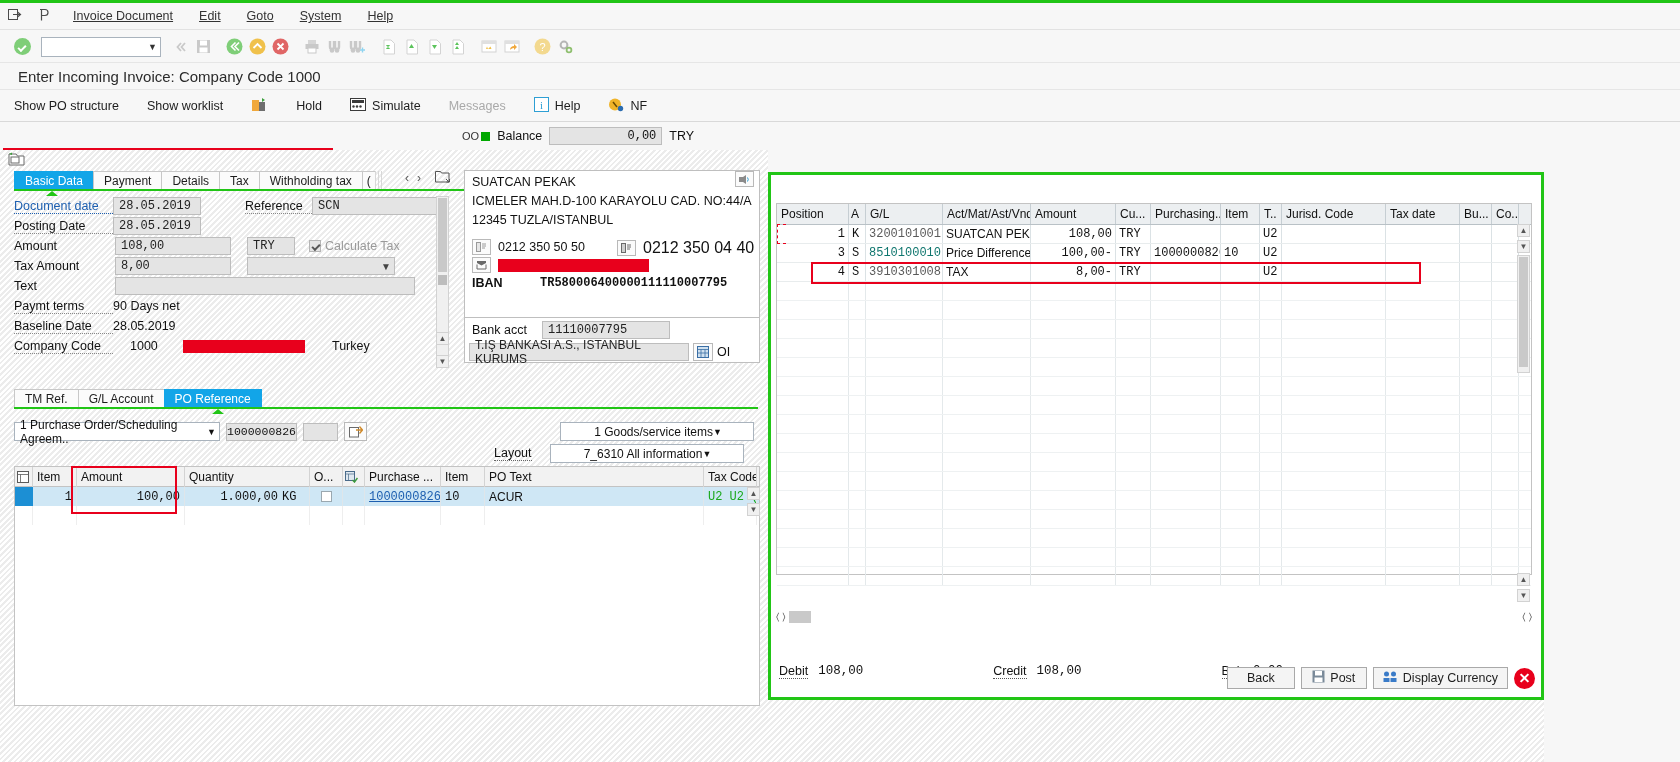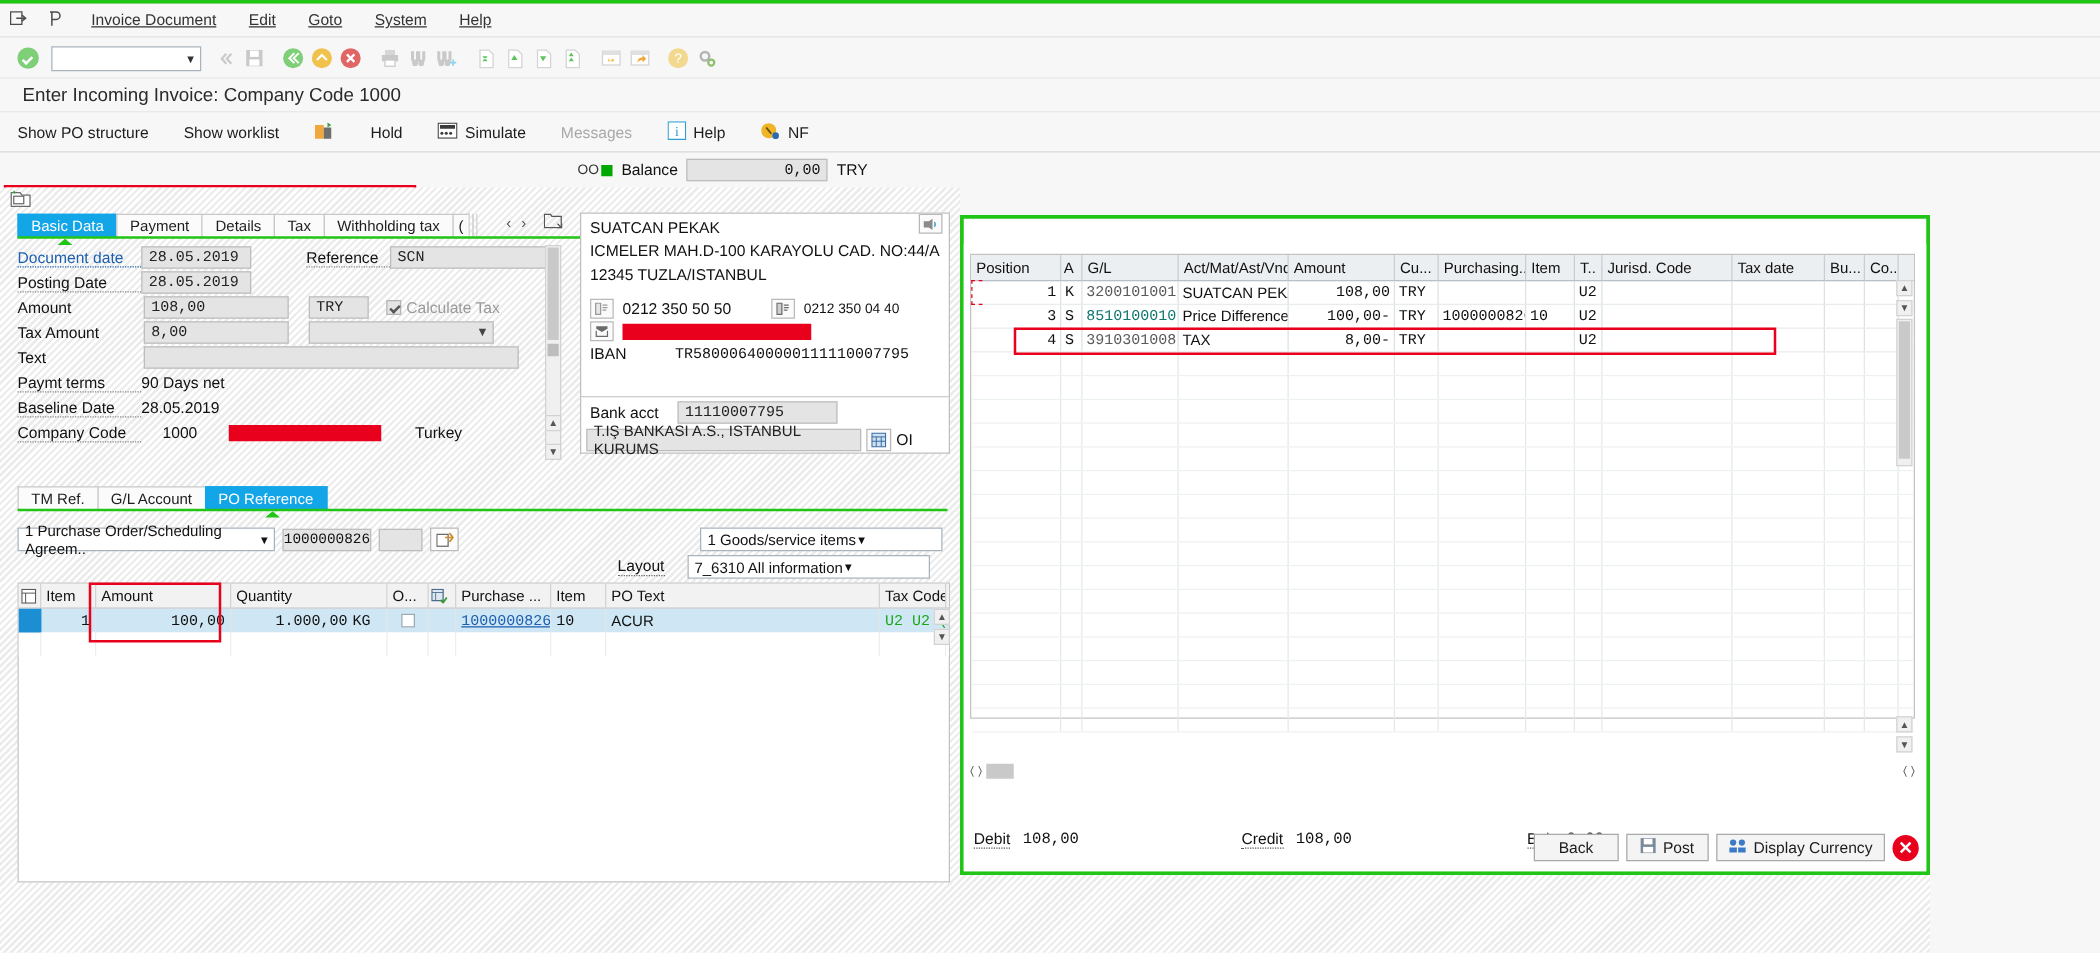--- a/index.html
+++ b/index.html
@@ -126,31 +126,31 @@
     justify-content:center; font-size:8px; color:#555; border:1px solid #d2d2d2; }
 
   
   .vendorbox { position:absolute; left:464px; top:20px; width:296px; height:148px;
     background:#fff; border:1px solid #bfbfbf; }
   .vendorhdr { height:18px; display:flex; align-items:center; padding-left:7px; font-size:12.5px;
     border-bottom:2px solid #21c516; background:#fff; }
   .vline { padding-left:7px; font-size:12.5px; line-height:19px; }
   .smallbtn { width:19px; height:16px; border:1px solid #b9b9b9; background:#fbfbfb;
     display:flex; align-items:center; justify-content:center; }
-  .ibanrow { display:flex; align-items:center; padding-left:7px; font-size:12.5px; gap:2px; }
+  .ibanrow { display:flex; align-items:center; padding-left:7px; font-size:12.5px; gap:2px;font-weight:bold; }
 
   
   .tabstrip2 { position:absolute; left:14px; top:238px; height:20px; display:flex; align-items:flex-end; }
   .greenbar2 { position:absolute; left:14px; top:257px; width:744px; height:2px; background:#21c516; }
   .greenarrow2 { position:absolute; left:212px; top:259px; width:0; height:0;
     border-left:6px solid transparent; border-right:6px solid transparent; border-bottom:5px solid #21c516; }
 
   .porow { position:absolute; left:14px; top:272px; width:744px; height:40px; }
   .posel { width:206px; height:19px; background:#fff; border:1px solid #a9b3bd; display:flex;
-    align-items:center; justify-content:flex-start; padding:0 3px 0 5px; font-size:12px; }
+    align-items:center; justify-content:center; padding:0 3px 0 5px; font-size:12px; }
   .pofield { height:18px; background:#e4e4e4; border:1px solid #bdbdbd; display:flex; align-items:center;
     justify-content:center; font-size:11.5px; font-family:"Liberation Mono", monospace; }
   .gbtn { width:23px; height:19px; border:1px solid #b9b9b9; background:#fbfbfb; display:flex;
     align-items:center; justify-content:center; }
 
   
   .potable { position:absolute; left:14px; top:316px; width:746px; height:240px; background:#fff; border:1px solid #c3c3c3; }
   .pothead { display:flex; height:20px; background:#f2f2f2; border-bottom:1px solid #c3c3c3; font-size:12px; }
   .pothead div { border-right:1px solid #d3d3d3; display:flex; align-items:center; padding-left:4px; height:20px; overflow:hidden; white-space:nowrap; }
   .potrow { display:flex; height:19px; font-size:12px; background:#cfe7f5; }
@@ -562,21 +562,21 @@
           </span>
           <span style="font-size:12.5px;">0212 350 50 50</span>
         </div>
         <div style="position:absolute;left:152px;top:68px;display:flex;align-items:center;gap:7px;">
           <span class="smallbtn">
             <svg width="11" height="10" viewBox="0 0 11 10">
                 <rect x="0.5" y="0.5" width="4" height="9" fill="#cfcfcf" stroke="#6a6a6a"></rect>
                 <path d="M6 2h4M6 4h4M6 6h3" stroke="#6a6a6a"></path>
               </svg>
           </span>
-          <span style="font-size:11px;">0212 350 04 40</span>
+          <span style="font-size:16px;">0212 350 04 40</span>
         </div>
 
         <div style="position:absolute;left:7px;top:86px;display:flex;align-items:center;gap:7px;">
           <span class="smallbtn">
             <svg width="11" height="10" viewBox="0 0 11 10">
                 <path d="M1 1h9v2l-4.5 2.5L1 3z" fill="#6a6a6a"></path>
                 <path d="M1 4.5v4.5h9V4.5" fill="none" stroke="#6a6a6a"></path>
               </svg>
           </span>
           <span class="redbar" style="width:151px;height:13px;"></span>

